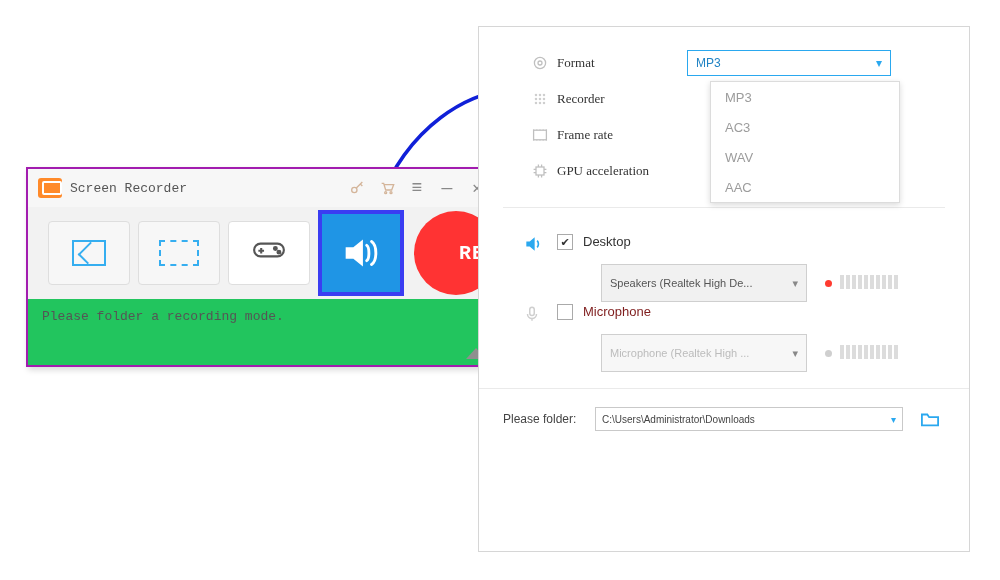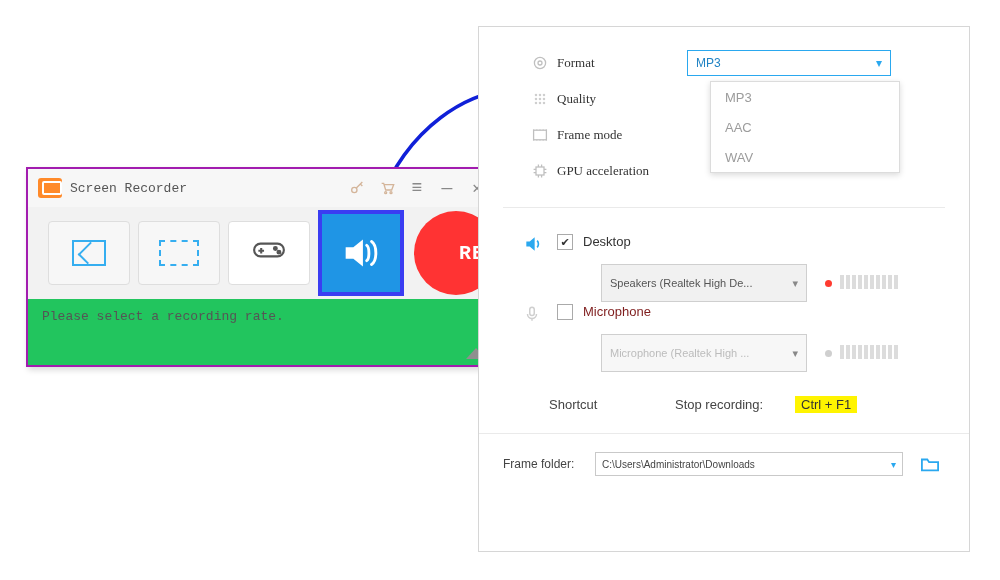--- a/index.html
+++ b/index.html
@@ -144,21 +144,21 @@
         <path d="M8 18v12h8l10 8V10l-10 8H8z" fill="#fff"></path>
         <path d="M30 16c3 2 3 14 0 16M35 12c6 4 6 20 0 24" stroke="#fff" stroke-width="3" fill="none" stroke-linecap="round"></path>
       </svg>
     </div>
     <div class="rec-btn">
       <span class="rec-txt">REC</span>
     </div>
   </div>
 
   <div class="mini-msg">
-    <span class="mini-msg-text">Please select a recording rate.</span>
+    <span class="mini-msg-text">Please folder a recording mode.</span>
   </div>
   <div class="mini-caret"></div>
 </div>
 
 <div class="panel">
 
   <div style="height:18px"></div>
   <div class="row">
     <div class="icon-col">
       <svg width="16" height="16" viewBox="0 0 20 20" fill="none" stroke="#bfbfbf" stroke-width="1.6">
@@ -182,31 +182,31 @@
               <circle cx="15" cy="5" r="1.6"></circle>
               <circle cx="5" cy="10" r="1.6"></circle>
               <circle cx="10" cy="10" r="1.6"></circle>
               <circle cx="15" cy="10" r="1.6"></circle>
               <circle cx="5" cy="15" r="1.6"></circle>
               <circle cx="10" cy="15" r="1.6"></circle>
               <circle cx="15" cy="15" r="1.6"></circle>
             </g>
           </svg>
     </div>
-    <div class="lbl">Quality</div>
+    <div class="lbl">Recorder</div>
   </div>
 
   <div class="row">
     <div class="icon-col">
       <svg width="16" height="14" viewBox="0 0 20 16" fill="none" stroke="#bfbfbf" stroke-width="1.6">
             <rect x="2" y="2" width="16" height="12"></rect>
             <path d="M2 2v-1M6 2v-1M10 2v-1M14 2v-1M18 2v-1M2 14v1M6 14v1M10 14v1M14 14v1M18 14v1"></path>
           </svg>
     </div>
-    <div class="lbl">Frame mode</div>
+    <div class="lbl">Frame rate</div>
   </div>
 
   <div class="row">
     <div class="icon-col">
       <svg width="16" height="16" viewBox="0 0 20 20" fill="none" stroke="#bfbfbf" stroke-width="1.6">
             <rect x="5" y="5" width="10" height="10"></rect>
             <path d="M8 5V2M12 5V2M8 18v-3M12 18v-3M5 8H2M5 12H2M18 8h-3M18 12h-3"></path>
           </svg>
     </div>
     <div class="lbl">GPU acceleration</div>
@@ -251,45 +251,43 @@
         <span>Microphone (Realtek High ...</span>
         <span class="caret">▾</span>
       </div>
       <div class="level">
         <span class="dot grey"></span>
         <span class="bars"><span></span><span></span><span></span><span></span><span></span><span></span><span></span><span></span><span></span><span></span></span>
       </div>
     </div>
   </div>
 
-  <div class="short-row">
-    <span class="lbl1">Shortcut</span>
-    <span class="lbl2">Stop recording:</span>
-    <span class="hot">Ctrl + F1</span>
-  </div>
 
   <div class="out-row">
-    <span class="olabel">Frame folder:</span>
+    <span class="olabel">Please folder:</span>
     <div class="out-input">
       <span>C:\Users\Administrator\Downloads</span>
       <span class="caret">▾</span>
     </div>
     <div class="folder-icon">
       <svg width="22" height="18" viewBox="0 0 24 20" fill="none" stroke="#2aa8ef" stroke-width="2">
             <path d="M3 5h6l2 3h10v9H3z"></path>
           </svg>
     </div>
   </div>
 </div>
 
 <div class="dropdown">
   <div class="opt">
         <span>MP3</span>
       </div>
   <div class="opt">
+        <span>AC3</span>
+      </div>
+  <div class="opt">
+        <span>WAV</span>
+      </div>
+  <div class="opt">
         <span>AAC</span>
       </div>
-  <div class="opt">
-        <span>WAV</span>
-      </div>
 </div>
 
 </div>
 
 </body></html>

